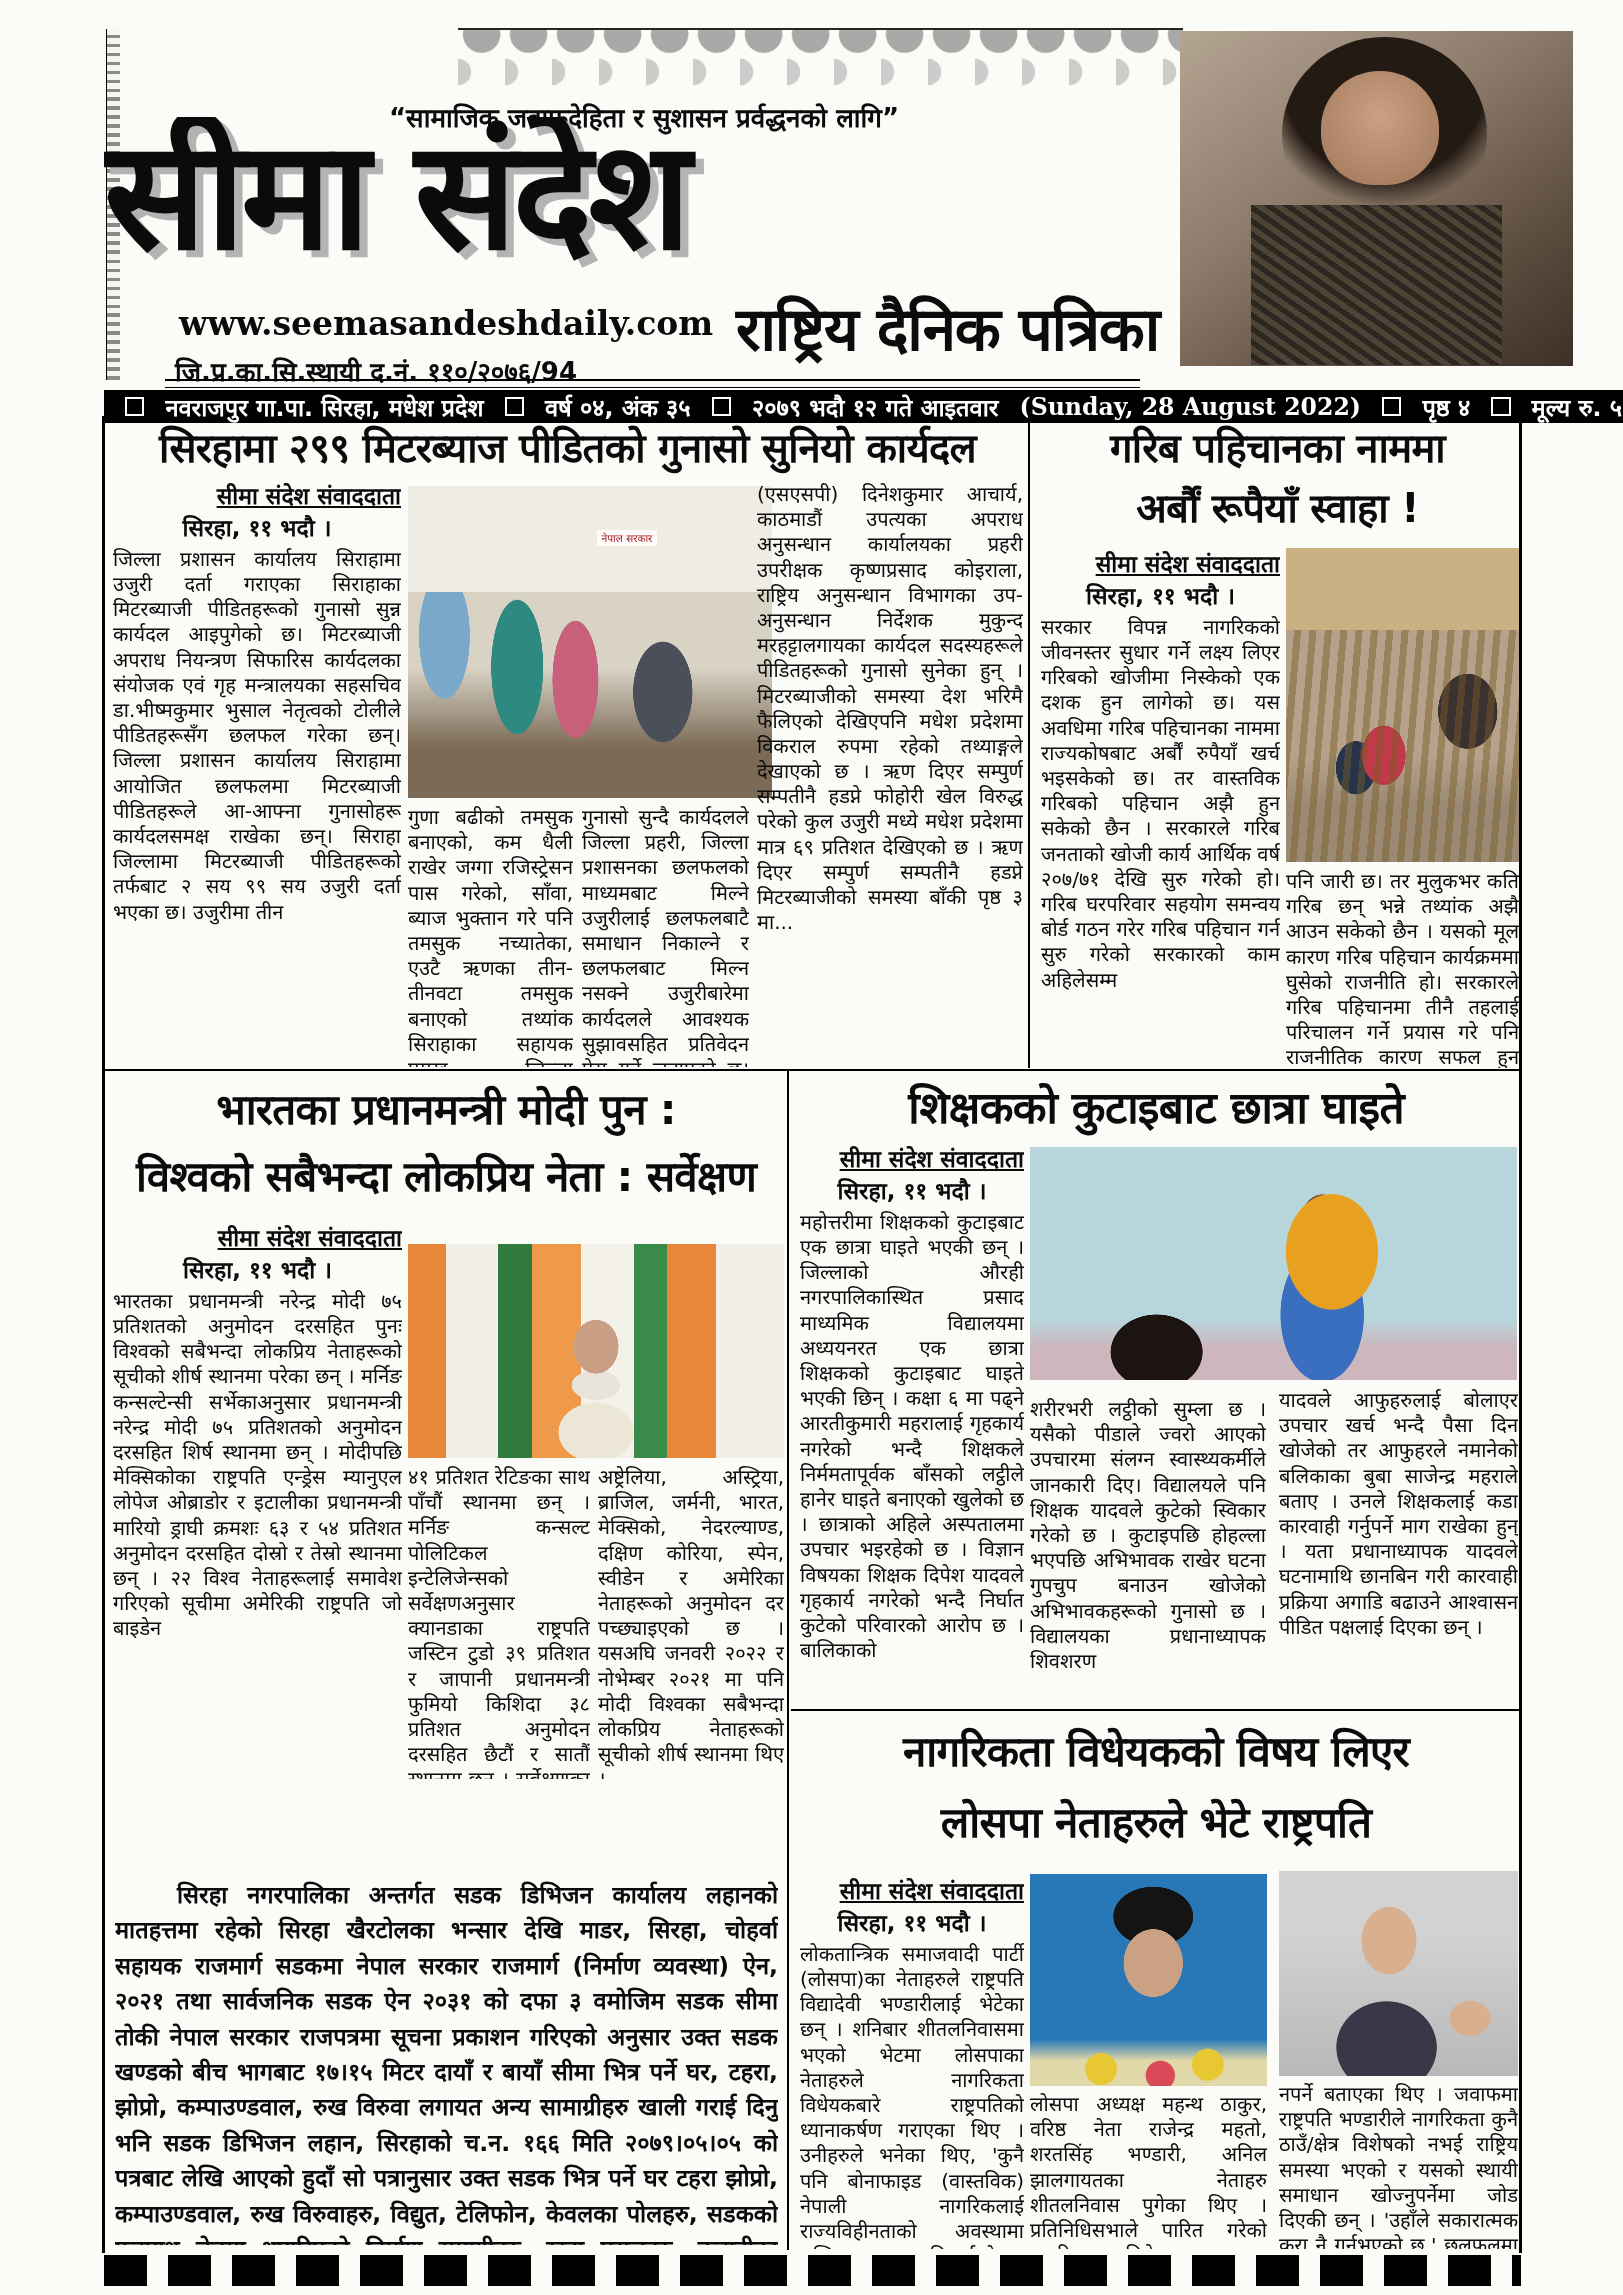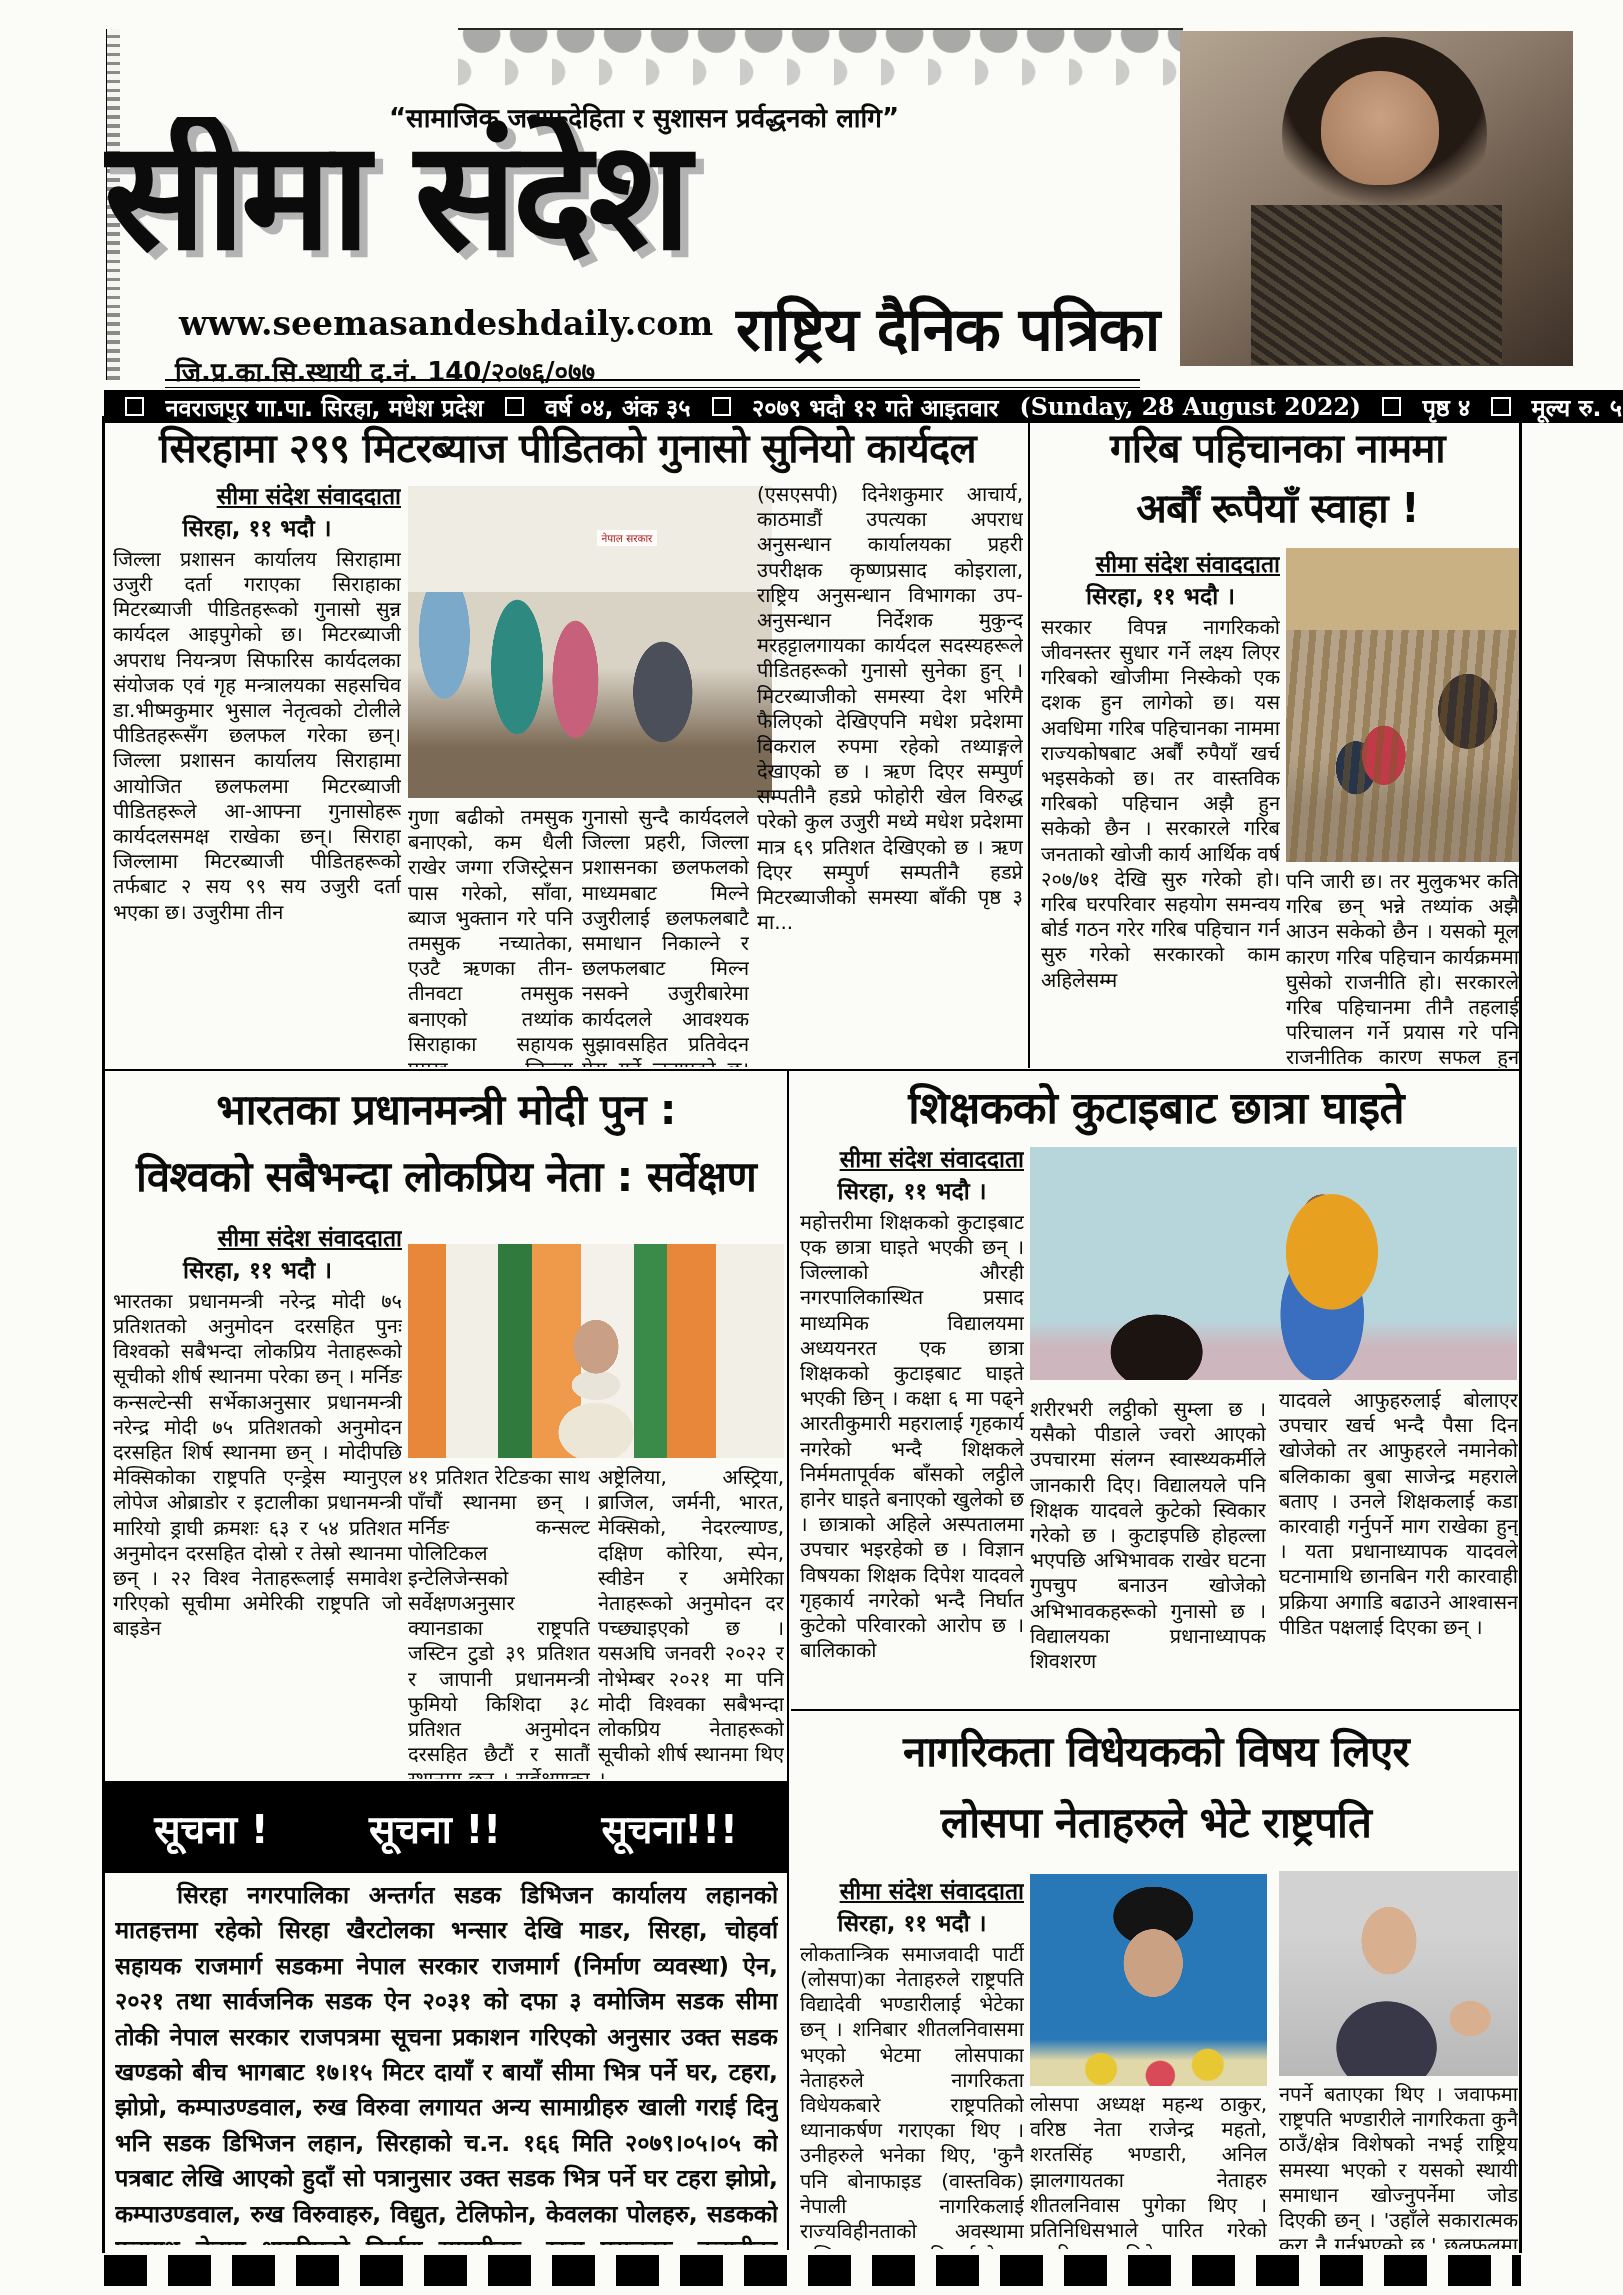--- a/index.html
+++ b/index.html
@@ -95,21 +95,21 @@
 </head>
 <body>
 
 <div class="page">
 
   <div class="deco-left"></div>
   <div class="deco-top"></div>
   <div class="tagline">“सामाजिक जवाफदेहिता र सुशासन प्रर्वद्धनको लागि”</div>
   <div class="np-title">सीमा संदेश</div>
   <div class="website en">www.seemasandeshdaily.com</div>
-  <div class="regno">जि.प्र.का.सि.स्थायी द.नं. 140/२०७६/०७७</div>
+  <div class="regno">जि.प्र.का.सि.स्थायी द.नं. ११०/२०७६/94</div>
   <div class="subtitle">राष्ट्रिय दैनिक पत्रिका</div>
   <div class="model-photo">
     <div class="hair"></div>
     <div class="face"></div>
     <div class="dress"></div>
   </div>
   <div class="dblrule"></div>
 
   <div class="infobar">
     <span class="sq"></span>
@@ -187,23 +187,18 @@
   <div class="col" style="left:800px;top:1877px;width:224px;height:372px;">
     <span class="byline">सीमा संदेश संवाददाता</span>
     <span class="dateline">सिरहा, ११ भदौ ।</span>
     <span>लोकतान्त्रिक समाजवादी पार्टी (लोसपा)का नेताहरुले राष्ट्रपति विद्यादेवी भण्डारीलाई भेटेका छन् । शनिबार शीतलनिवासमा भएको भेटमा लोसपाका नेताहरुले नागरिकता विधेयकबारे राष्ट्रपतिको ध्यानाकर्षण गराएका थिए । उनीहरुले भनेका थिए, 'कुनै पनि बोनाफाइड (वास्तविक) नेपाली नागरिकलाई राज्यविहीनताको अवस्थामा राखिनुहुन्न ।' राष्ट्रपतिलाई भेट्न</span>
   </div>
   <div class="photo bhandari" style="left:1030px;top:1874px;width:237px;height:212px;"></div>
   <div class="photo leader" style="left:1279px;top:1871px;width:239px;height:205px;"></div>
   <div class="col" style="left:1030px;top:2092px;width:237px;height:157px;">लोसपा अध्यक्ष महन्थ ठाकुर, वरिष्ठ नेता राजेन्द्र महतो, शरतसिंह भण्डारी, अनिल झालगायतका नेताहरु शीतलनिवास पुगेका थिए । प्रतिनिधिसभाले पारित गरेको नागरिकता विधेयकमा भएका विषयवस्तु, अध्यादेशका रुपमा राष्ट्रपतिले पनि जारी गरिसकेको भन्दै उनीहरुले धेरै चिन्ता गर्नु</div>
   <div class="col" style="left:1279px;top:2082px;width:239px;height:167px;">नपर्ने बताएका थिए । जवाफमा राष्ट्रपति भण्डारीले नागरिकता कुनै ठाउँ/क्षेत्र विशेषको नभई राष्ट्रिय समस्या भएको र यसको स्थायी समाधान खोज्नुपर्नेमा जोड दिएकी छन् । 'उहाँले सकारात्मक कुरा नै गर्नुभएको छ,' छलफलमा सहभागी लोसपाका नेता जितेन्द्र सोनल भन्छन् ।</div>
 
-  <div class="notice-bar">
-    <span>सूचना !</span>
-    <span>सूचना !!</span>
-    <span>सूचना!!!</span>
-  </div>
   <div class="notice-body">सिरहा नगरपालिका अन्तर्गत सडक डिभिजन कार्यालय लहानको मातहत्तमा रहेको सिरहा खैरटोलका भन्सार देखि माडर, सिरहा, चोहर्वा सहायक राजमार्ग सडकमा नेपाल सरकार राजमार्ग (निर्माण व्यवस्था) ऐन, २०२१ तथा सार्वजनिक सडक ऐन २०३१ को दफा ३ वमोजिम सडक सीमा तोकी नेपाल सरकार राजपत्रमा सूचना प्रकाशन गरिएको अनुसार उक्त सडक खण्डको बीच भागबाट १७।१५ मिटर दायाँ र बायाँ सीमा भित्र पर्ने घर, टहरा, झोप्रो, कम्पाउण्डवाल, रुख विरुवा लगायत अन्य सामाग्रीहरु खाली गराई दिनु भनि सडक डिभिजन लहान, सिरहाको च.न. १६६ मिति २०७९।०५।०५ को पत्रबाट लेखि आएको हुदाँ सो पत्रानुसार उक्त सडक भित्र पर्ने घर टहरा झोप्रो, कम्पाउण्डवाल, रुख विरुवाहरु, विद्युत, टेलिफोन, केवलका पोलहरु, सडकको फुटपाथ छेउमा थुपारिएको निर्माण समाग्रीहरु, खुद्रा पसलहरु, कवाडीका समानहरु लगायत स्थाई वा अस्थायी संरचनाहरु हटाई सडक निर्माणमा सहयोग पुर्याई दिनु हुन् सिरहा नगरपालिकावाट १५ दिने सूचना जारी गरिएको छ । अतः तोकिएको समय भित्र उल्लेखित कार्य नगरेमा वा अटेर गरी राख्ने कार्य गरेमा नियमानुसार कार्यवाही हुने व्यहोरा समेत जानकारी गराउँदै यो सूचना मार्फत सबैमा अनुरोध छ ।</div>
 
   <div class="dashes"></div>
 
 </div>
 
 
 </body></html>

